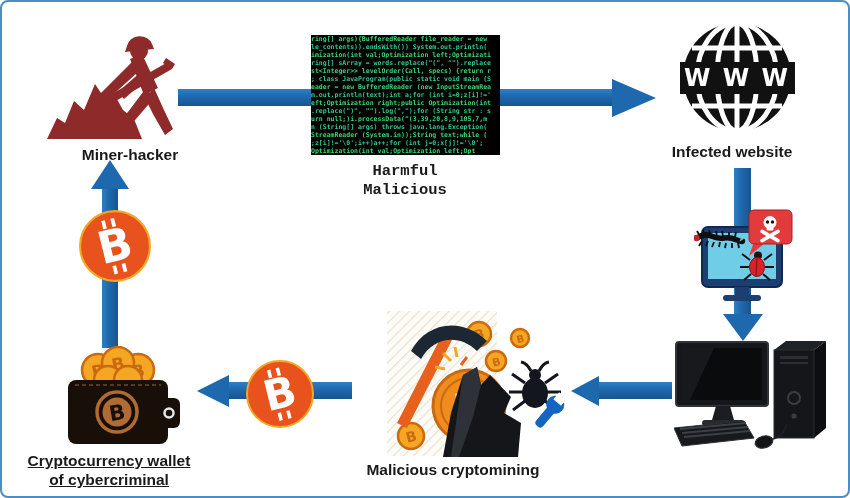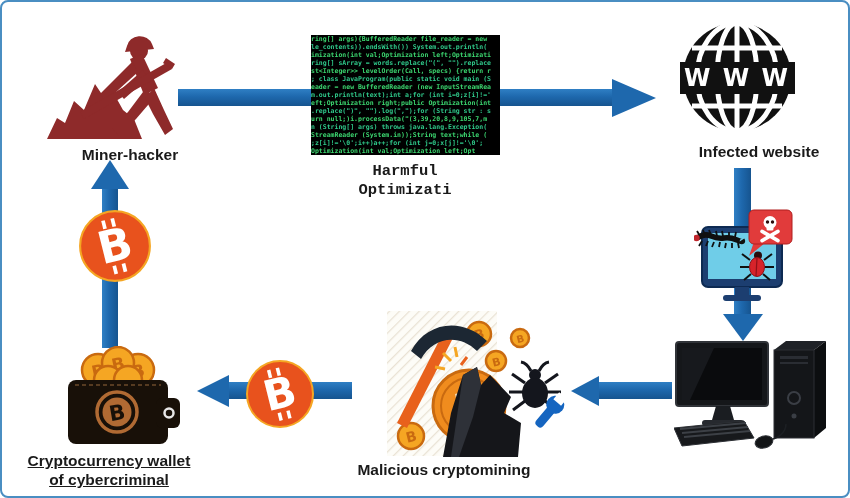--- a/index.html
+++ b/index.html
@@ -76,36 +76,36 @@
       <path d="M124,32 L133,38 L130,43 L121,37 Z" fill="var(--maroon)"></path>
       <path d="M104,62 L86,86 L70,102 L77,110 L94,93 L112,72 Z" fill="var(--maroon)"></path>
       <path d="M112,62 L122,84 L131,103 L123,109 L111,88 L103,72 Z" fill="var(--maroon)"></path>
     </g>
   </svg>
   <div class="label" style="left:43px;top:144px;width:170px;">Miner-hacker</div>
 
   <div id="code"><div class="code-line">ring[] args){BufferedReader file_reader = new</div><div class="code-line">le_contents)).endsWith()) System.out.println(</div><div class="code-line">imization(int val;Optimization left;Optimizati</div><div class="code-line">ring[] sArray = words.replace("(", "").replace</div><div class="code-line">st&lt;Integer&gt;&gt; levelOrder(Call, specs) {return r</div><div class="code-line">; class JavaProgram(public static void main (S</div><div class="code-line">eader = new BufferedReader (new InputStreamRea</div><div class="code-line">m.out.println(text);int a;for (int i=0;z[i]!='</div><div class="code-line">eft;Optimization right;public Optimization(int</div><div class="code-line">.replace(")", "").log(",");for (String str : s</div><div class="code-line">urn null;)i.processData("(3,39,20,8,9,105,7,m</div><div class="code-line">n (String[] args) throws java.lang.Exception(</div><div class="code-line">StreamReader (System.in));String text;while (</div><div class="code-line">;z[i]!='\0';i++)a++;for (int j=0;x[j]!='\0';</div><div class="code-line">Optimization(int val;Optimization left;Opt</div></div>
   <div class="label" style="left:353px;top:160px;width:100px;font-family:Liberation Mono, monospace;">
     <div>Harmful</div>
-    <div>Optimizati</div>
+    <div>Malicious</div>
   </div>
 
   <svg class="abs" style="left:678px;top:18px;z-index:2;" width="115" height="115" viewBox="0 0 115 115">
     <circle cx="57" cy="57" r="54" fill="var(--black_icon)"></circle>
     <g stroke="#ffffff" stroke-width="5" fill="none">
       <ellipse cx="57" cy="57" rx="20" ry="54"></ellipse>
       <ellipse cx="57" cy="57" rx="40" ry="54"></ellipse>
       <line x1="57" y1="3" x2="57" y2="111"></line>
       <line x1="12" y1="28" x2="102" y2="28"></line>
       <line x1="12" y1="86" x2="102" y2="86"></line>
     </g>
     <rect x="0" y="42" width="115" height="32" fill="var(--black_icon)"></rect>
     <text x="57" y="66" text-anchor="middle" font-size="24" font-weight="bold" letter-spacing="2" fill="#ffffff">W W W</text>
   </svg>
-  <div class="label" style="left:672px;top:141px;width:170px;">Infected website</div>
+  <div class="label" style="left:645px;top:141px;width:170px;">Infected website</div>
 
   <svg class="abs" style="left:692px;top:207px;z-index:2;" width="100" height="95" viewBox="0 0 100 95">
     <rect x="8" y="18" width="80" height="60" rx="6" fill="var(--navy)" stroke="#0d2a52" stroke-width="2"></rect>
     <rect x="14" y="24" width="68" height="46" fill="var(--screen_blue)"></rect>
     <rect x="41" y="78" width="14" height="8" fill="var(--navy)"></rect>
     <rect x="29" y="86" width="38" height="6" rx="3" fill="var(--navy)"></rect>
     <g>
       <g stroke="#101010" stroke-width="1.8">
         <line x1="6" y1="27" x2="3" y2="22"></line>
           <line x1="11" y1="26" x2="9" y2="21"></line>
@@ -229,21 +229,21 @@
       </g>
       <circle cx="150" cy="70" r="6" fill="#14161d"></circle>
       <ellipse cx="150" cy="88" rx="13" ry="15" fill="#14161d"></ellipse>
     </g>
     <g transform="rotate(40 160 112)">
       <rect x="155.5" y="96" width="9" height="28" rx="4" fill="var(--wrench_blue)"></rect>
       <circle cx="160" cy="96" r="9" fill="var(--wrench_blue)"></circle>
       <rect x="155" y="84" width="10" height="9" fill="#ffffff"></rect>
     </g>
   </svg>
-  <div class="label" style="left:347px;top:459px;width:190px;">Malicious cryptomining</div>
+  <div class="label" style="left:356px;top:459px;width:190px;">Malicious cryptomining</div>
 
   <svg class="abs" style="left:243px;top:357px;z-index:2;" width="70" height="70" viewBox="0 0 70 70">
     <circle cx="35" cy="35" r="33" fill="var(--btc)" stroke="var(--btc_rim)" stroke-width="2"></circle>
     <g transform="rotate(-14 35 35)" fill="#ffffff">
       <text x="35" y="49" text-anchor="middle" font-size="42" font-weight="bold">B</text>
       <rect x="28" y="9" width="3.5" height="8"></rect>
         <rect x="37" y="9" width="3.5" height="8"></rect>
       <rect x="28" y="53" width="3.5" height="8"></rect>
         <rect x="37" y="53" width="3.5" height="8"></rect>
     </g>

